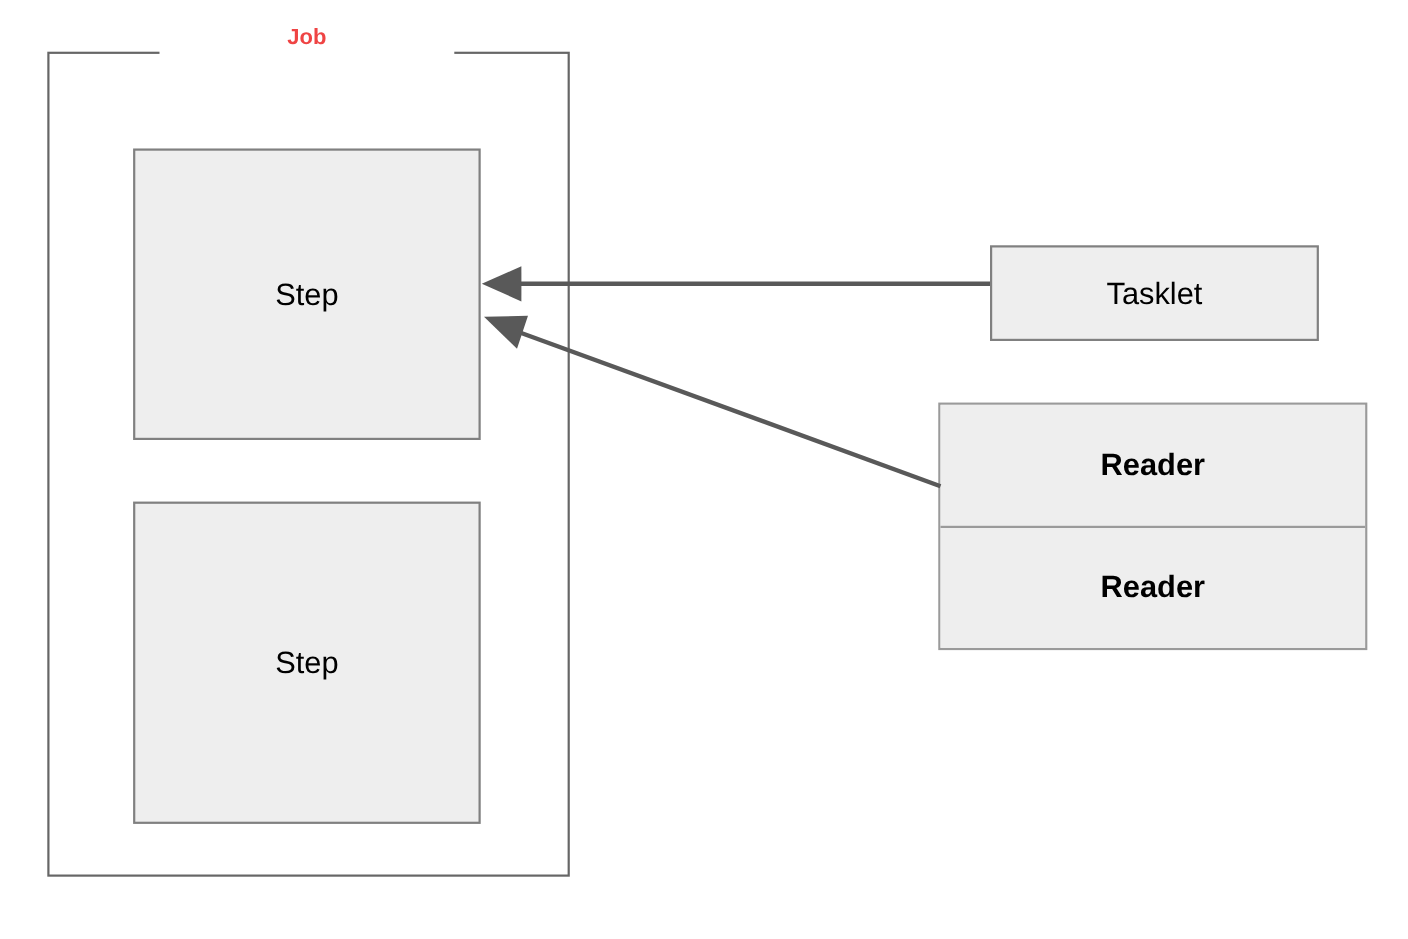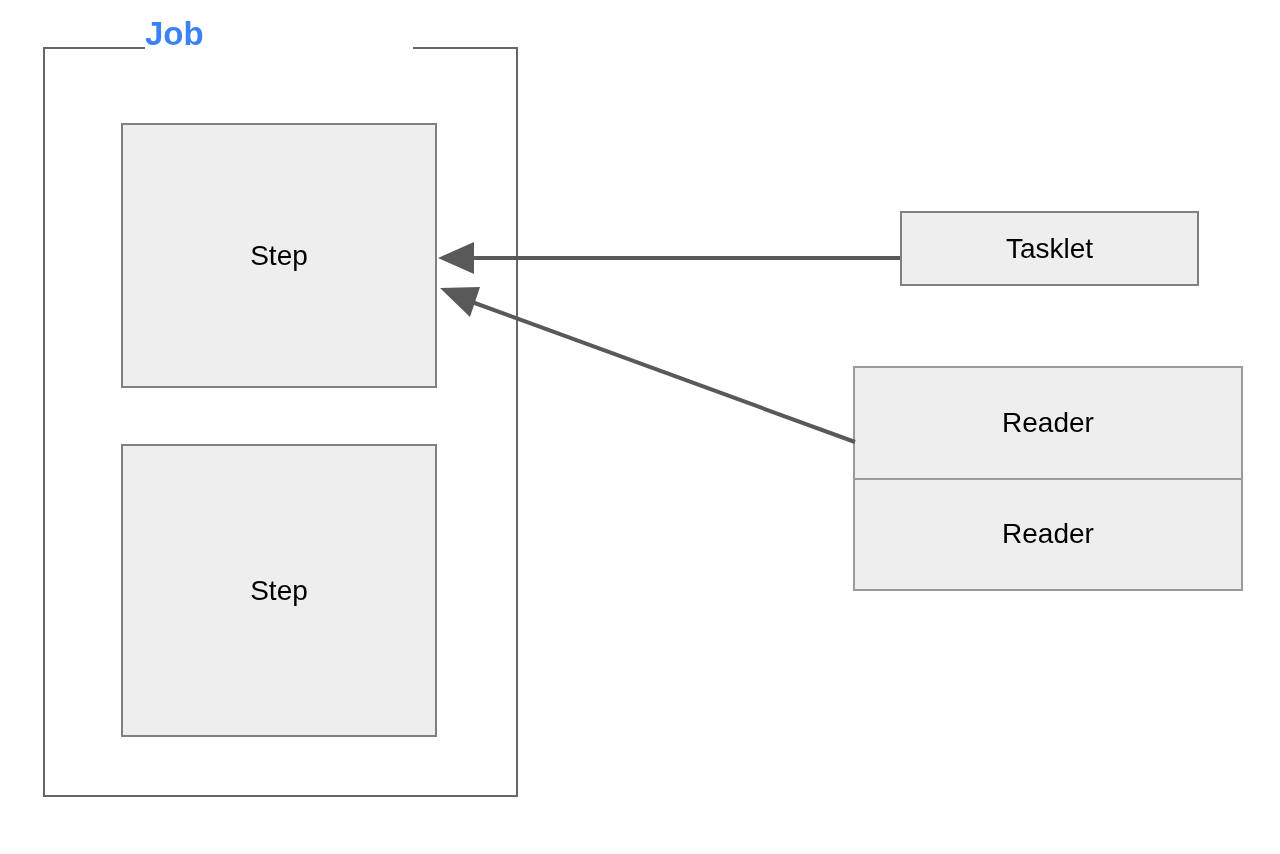--- a/index.html
+++ b/index.html
@@ -38,49 +38,50 @@
     top: 40px;
     width: 268px;
     height: 16px;
     background: #ffffff;
   }
   .group-title {
     position: absolute;
     left: 145px;
     top: 16px;
     width: 268px;
-    text-align: left;
-    font-size: 33px;
+    text-align: center;
+    font-size: 20px;
     font-weight: bold;
     line-height: 36px;
     letter-spacing: 0px;
-    color: #3b82f6;
+    color: #ef4444;
     white-space: nowrap;
   }
 
   
   .node {
     position: absolute;
     box-sizing: border-box;
     background: #eeeeee;
     border: 2px solid #808080;
     display: flex;
     align-items: center;
     justify-content: center;
+    margin-top: 12px;
   }
   .node .node-label {
     font-size: 28px;
     line-height: 32px;
     color: #000000;
     white-space: nowrap;
   }
 
   .step-1 { left: 121px; top: 123px;  width: 316px; height: 265px; }
   .step-2 { left: 121px; top: 444px;  width: 316px; height: 293px; }
-  .tasklet { left: 900px; top: 211px; width: 299px; height: 75px; }
+  .tasklet { left: 900px; top: 211px; width: 299px; height: 87px; }
 
   
   .stack {
     position: absolute;
     left: 853px;
     top: 366px;
     width: 390px;
     height: 225px;
     box-sizing: border-box;
     border: 2px solid #9a9a9a;
@@ -89,20 +90,21 @@
     flex-direction: column;
   }
   .stack-row {
     flex: 1 1 0;
     display: flex;
     align-items: center;
     justify-content: center;
     box-sizing: border-box;
     border-bottom: 2px solid #9a9a9a;
     background: #eeeeee;
+    font-weight: bold;
   }
   .stack-row:last-child { border-bottom: none; }
   .stack-row .node-label {
     font-size: 28px;
     line-height: 32px;
     color: #000000;
     white-space: nowrap;
   }
 
   

